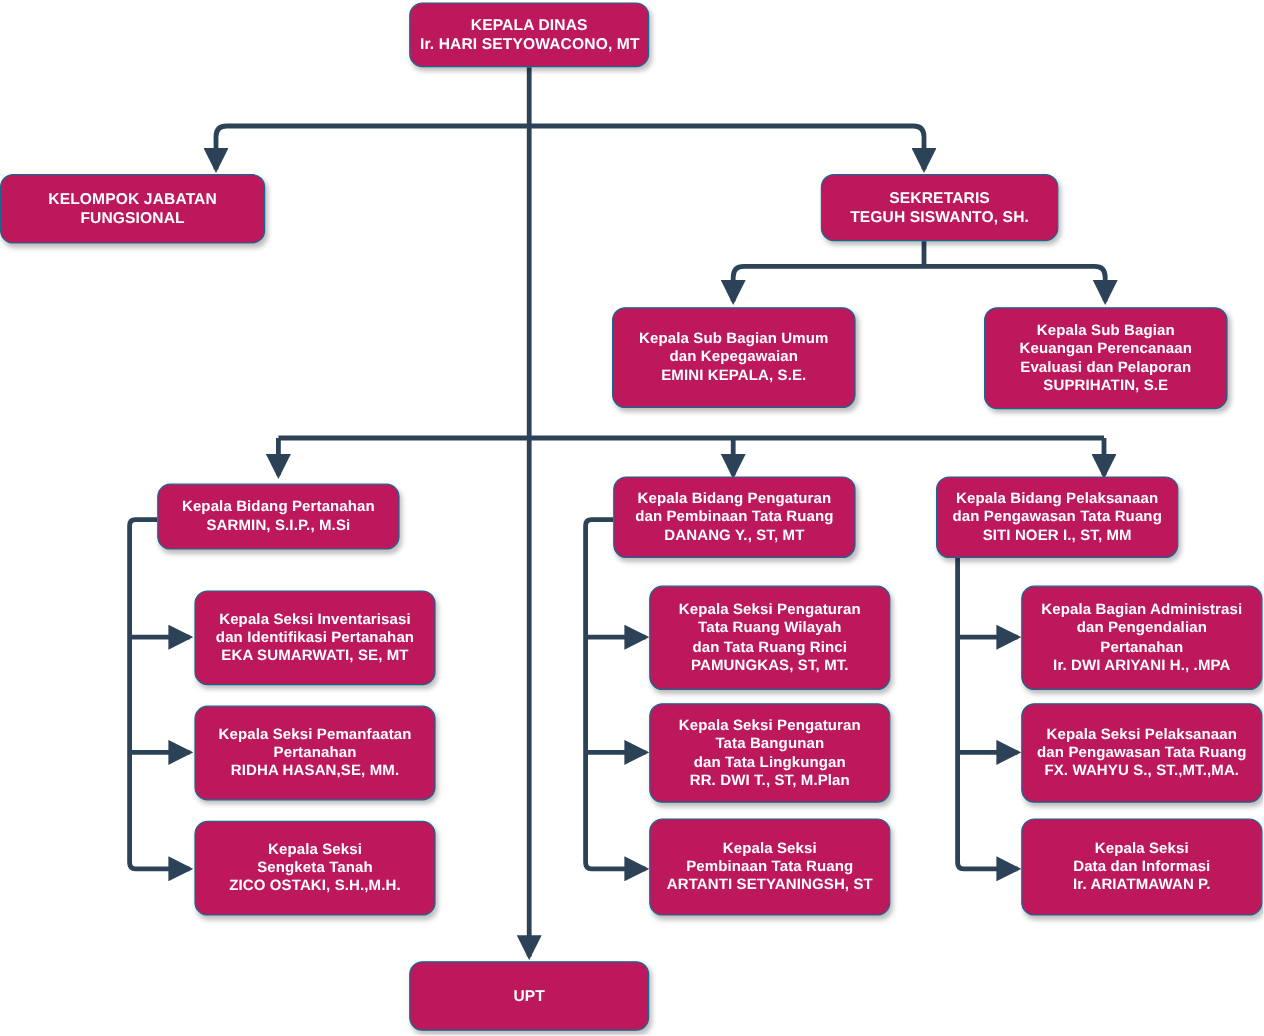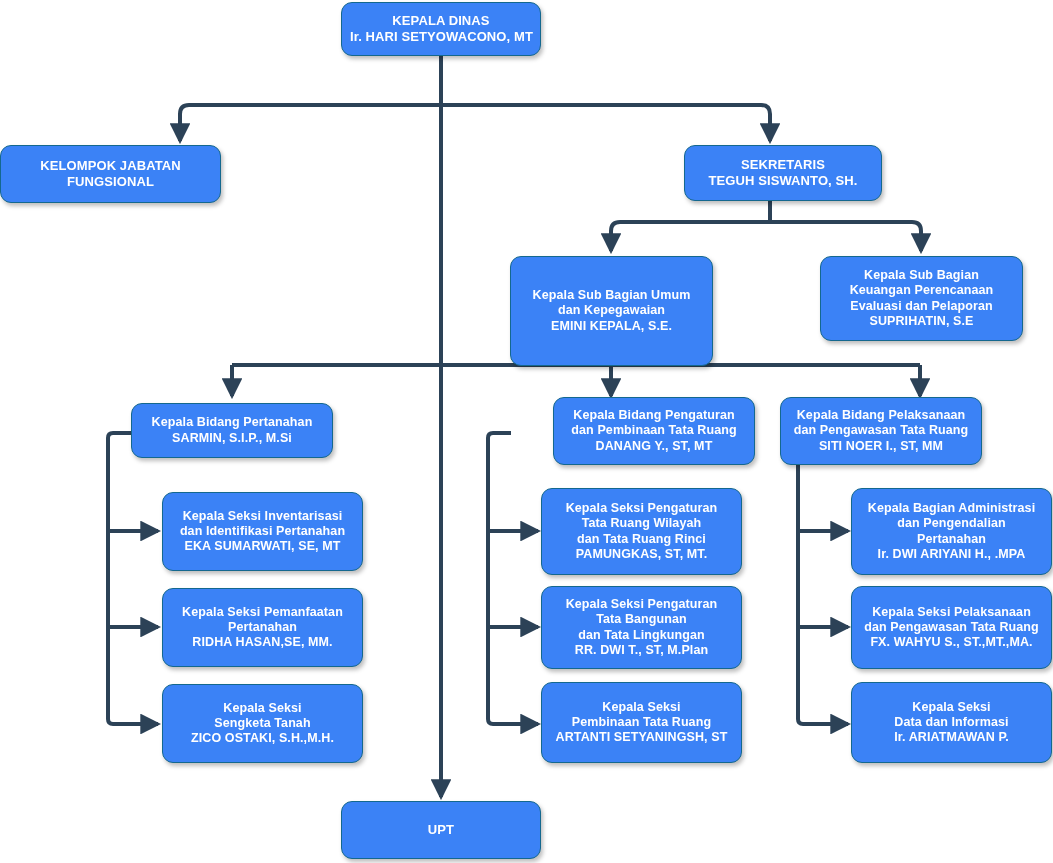--- a/index.html
+++ b/index.html
@@ -20,21 +20,21 @@
     position:absolute;
     left:0; top:0;
     width:1053px;
     height:863px;
     z-index:1;
   }
   .node{
     position:absolute;
     z-index:2;
     box-sizing:border-box;
-    background:#3b82f6;
+    background:#be185d;
     border-radius:11px;
     color:#ffffff;
     display:flex;
     align-items:center;
     justify-content:center;
     text-align:center;
     padding:6px 8px;
     line-height:1.22;
     font-weight:bold;
     letter-spacing:0.1px;
@@ -101,21 +101,21 @@
     </span>
   </div>
 
   <div class="node t-13" style="left:684px; top:145px; width:198px; height:56px;">
     <span class="lines">
       <span class="ln">SEKRETARIS</span>
       <span class="ln">TEGUH SISWANTO, SH.</span>
     </span>
   </div>
 
-  <div class="node t-12" style="left:510px; top:256px; width:203px; height:110px;">
+  <div class="node t-12" style="left:510px; top:256px; width:203px; height:84px;">
     <span class="lines">
       <span class="ln">Kepala Sub Bagian Umum</span>
       <span class="ln">dan Kepegawaian</span>
       <span class="ln">EMINI KEPALA, S.E.</span>
     </span>
   </div>
 
   <div class="node t-12" style="left:820px; top:256px; width:203px; height:85px;">
     <span class="lines">
       <span class="ln">Kepala Sub Bagian</span>
@@ -125,21 +125,21 @@
     </span>
   </div>
 
   <div class="node t-12" style="left:131px; top:403px; width:202px; height:55px;">
     <span class="lines">
       <span class="ln">Kepala Bidang Pertanahan</span>
       <span class="ln">SARMIN, S.I.P., M.Si</span>
     </span>
   </div>
 
-  <div class="node t-12" style="left:511px; top:397px; width:202px; height:68px;margin-left:42px;">
+  <div class="node t-12" style="left:511px; top:397px; width:202px; height:68px;">
     <span class="lines">
       <span class="ln">Kepala Bidang Pengaturan</span>
       <span class="ln">dan Pembinaan Tata Ruang</span>
       <span class="ln">DANANG Y., ST, MT</span>
     </span>
   </div>
 
   <div class="node t-12" style="left:780px; top:397px; width:202px; height:68px;">
     <span class="lines">
       <span class="ln">Kepala Bidang Pelaksanaan</span>

